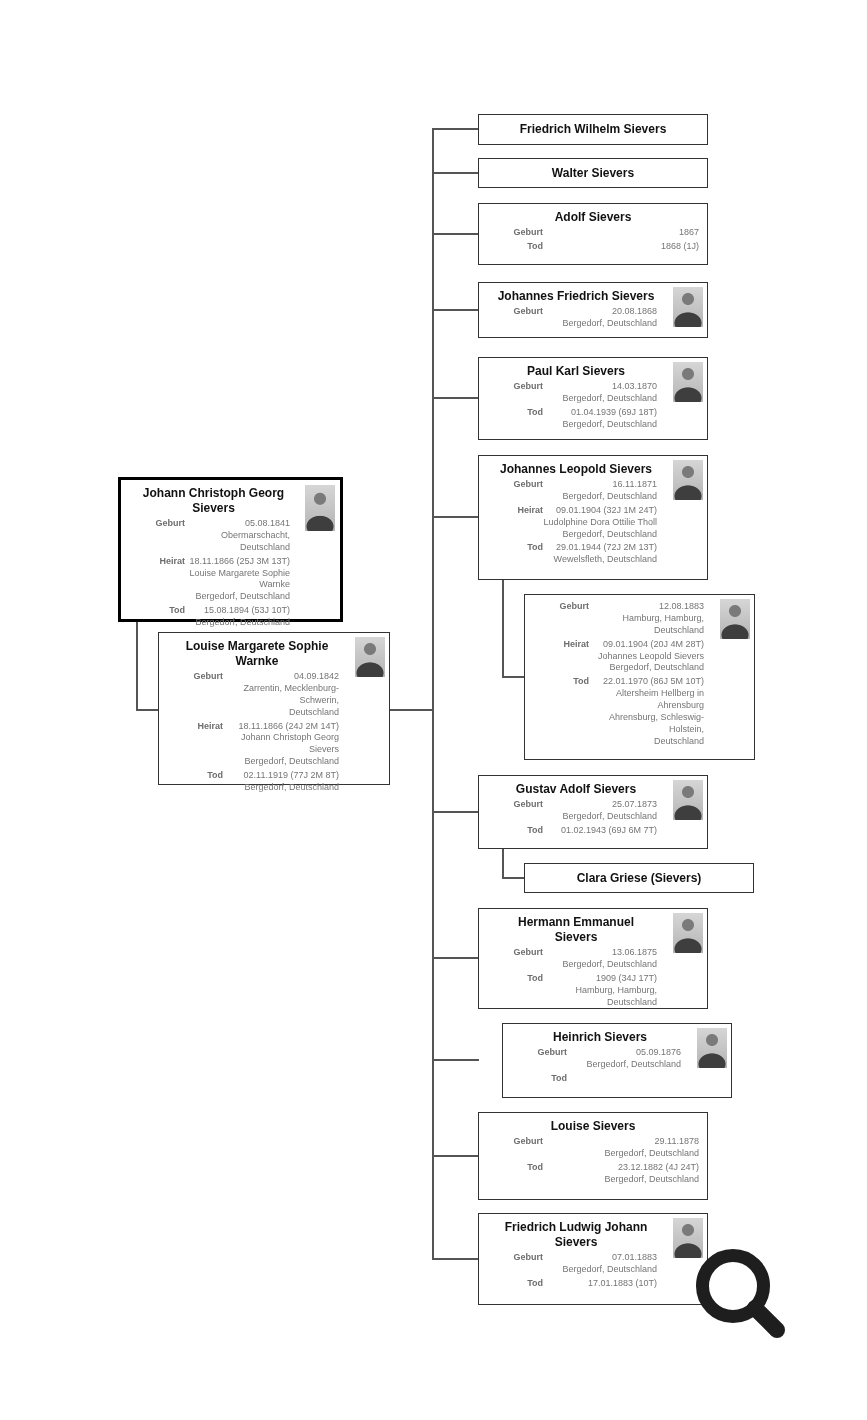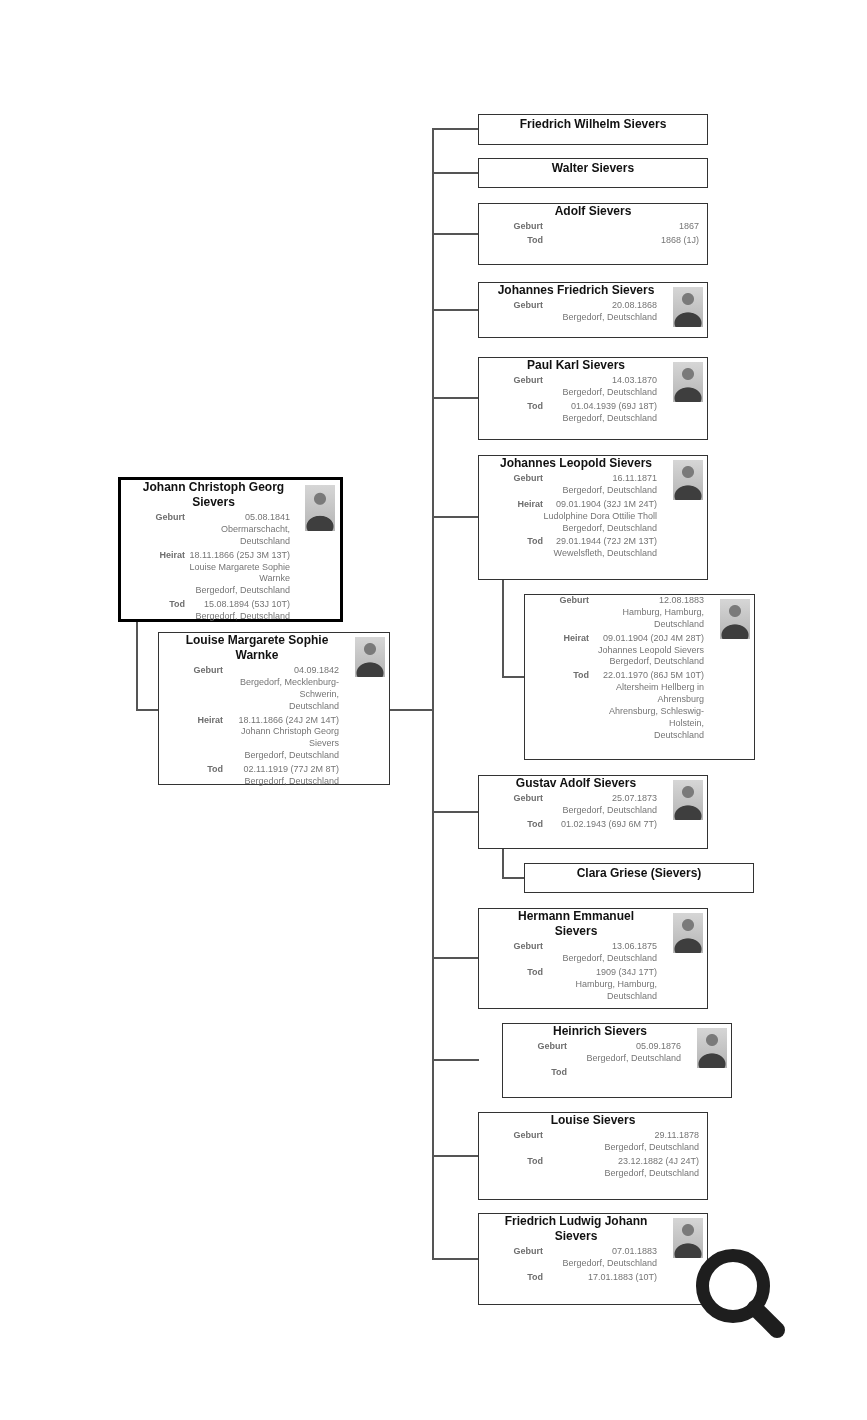--- a/index.html
+++ b/index.html
@@ -9,24 +9,24 @@
     background:#ffffff;
     font-family:"Liberation Sans", sans-serif;
     overflow:hidden;
   }
   
   .cline{position:absolute;background:#555555;z-index:1;}
   
   .pbox{
     position:absolute;z-index:2;background:#ffffff;
     border:1px solid #333333;box-sizing:border-box;
-    padding:0 8px 4px 8px;
+    padding:6px 8px 4px 8px;
   }
   .pbox.em{border:3px solid #000000;}
-  .pbox.t-only{display:flex;justify-content:center;padding:2px 8px;}
+  .pbox.t-only{display:flex;align-items:center;justify-content:center;padding:2px 8px;}
   .title-wrap{width:auto;}
   .title-wrap.gutter-t{margin-right:34px;}
   .title{
     font-size:12px;font-weight:bold;color:#111111;
     text-align:center;line-height:1.25;margin:0 auto 2px auto;
   }
   .pbox.t-only .title{margin:0;}
   .t-150{max-width:150px;}
   .t-165{max-width:165px;}
   .events{display:block;}
@@ -110,21 +110,21 @@
   <div class="pbox gutter-v" style="left:158px;top:632px;width:232px;height:153px">
     <div class="photo"></div>
     <div class="title-wrap gutter-t">
         <div class="title t-165">Louise Margarete Sophie Warnke</div>
       </div>
     <div class="events">
       <div class="event">
         <span class="elabel">Geburt</span>
         <span class="evals">
           <span class="ln">04.09.1842</span>
-          <span class="ln">Bergedorf, Mecklenburg-Schwerin,</span>
+          <span class="ln">Zarrentin, Mecklenburg-Schwerin,</span>
           <span class="ln">Deutschland</span>
         </span>
       </div>
       <div class="event">
         <span class="elabel">Heirat</span>
         <span class="evals">
           <span class="ln">18.11.1866 (24J 2M 14T)</span>
           <span class="ln">Johann Christoph Georg Sievers</span>
           <span class="ln">Bergedorf, Deutschland</span>
         </span>

